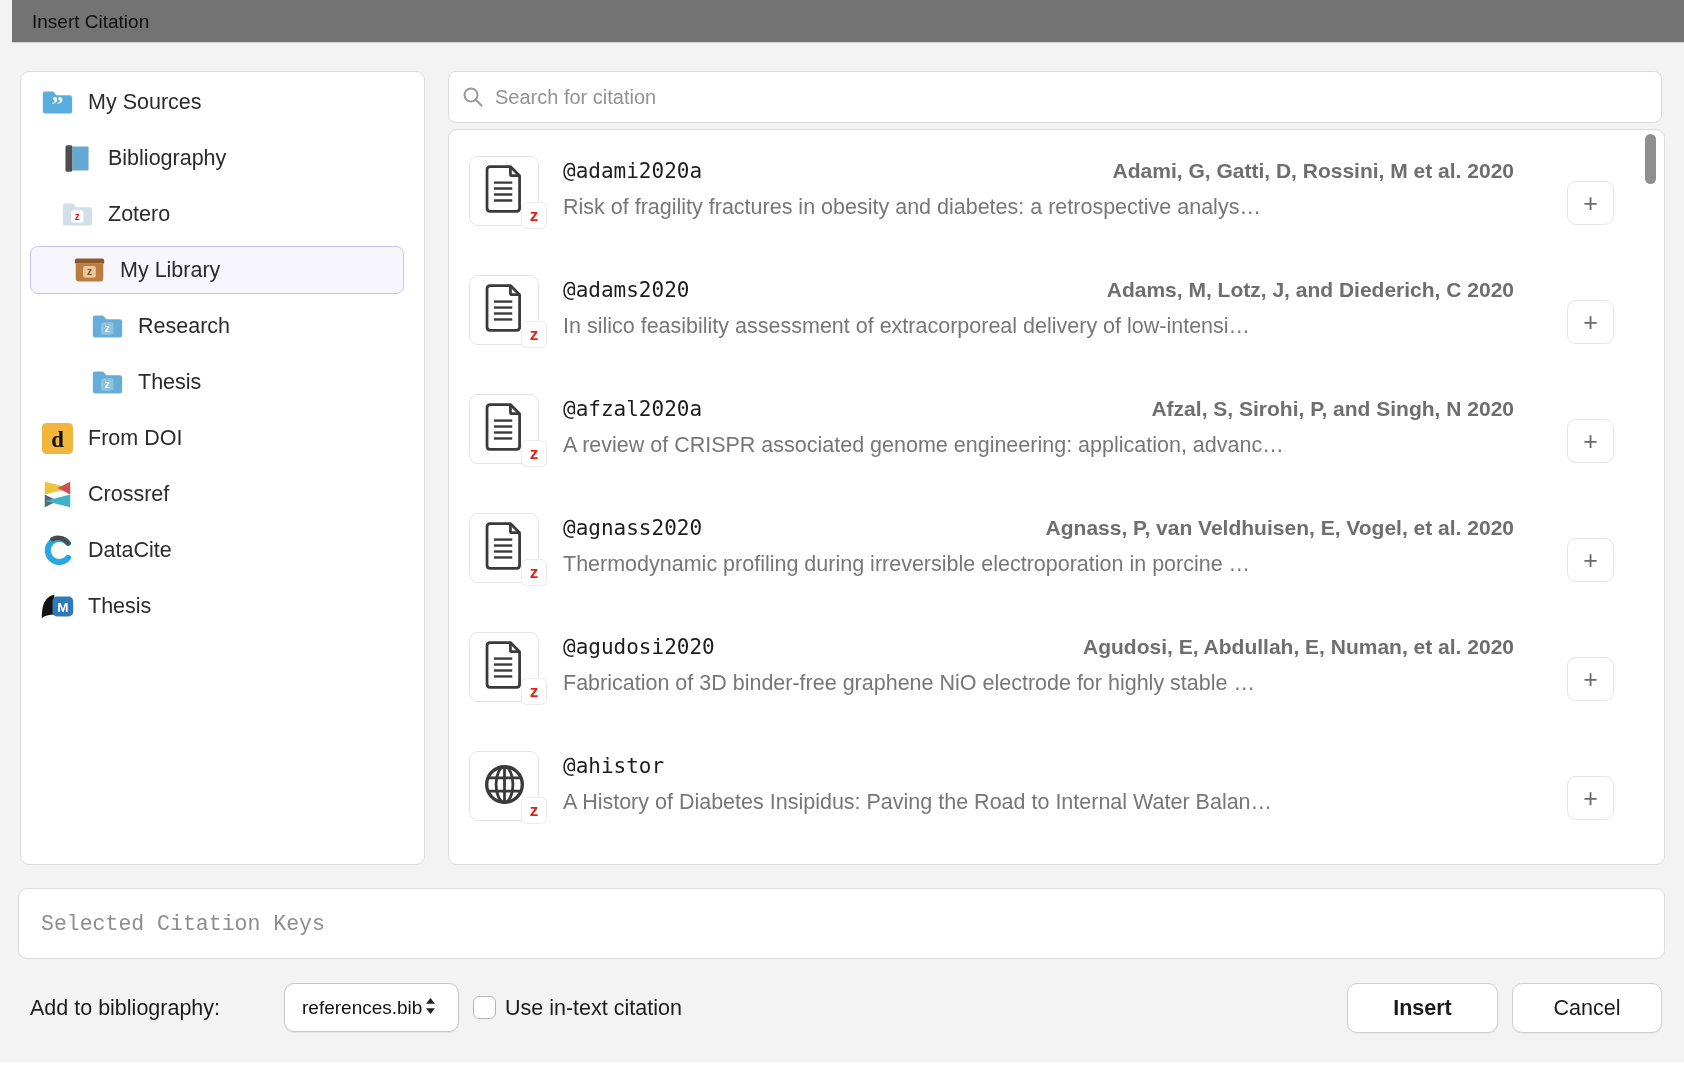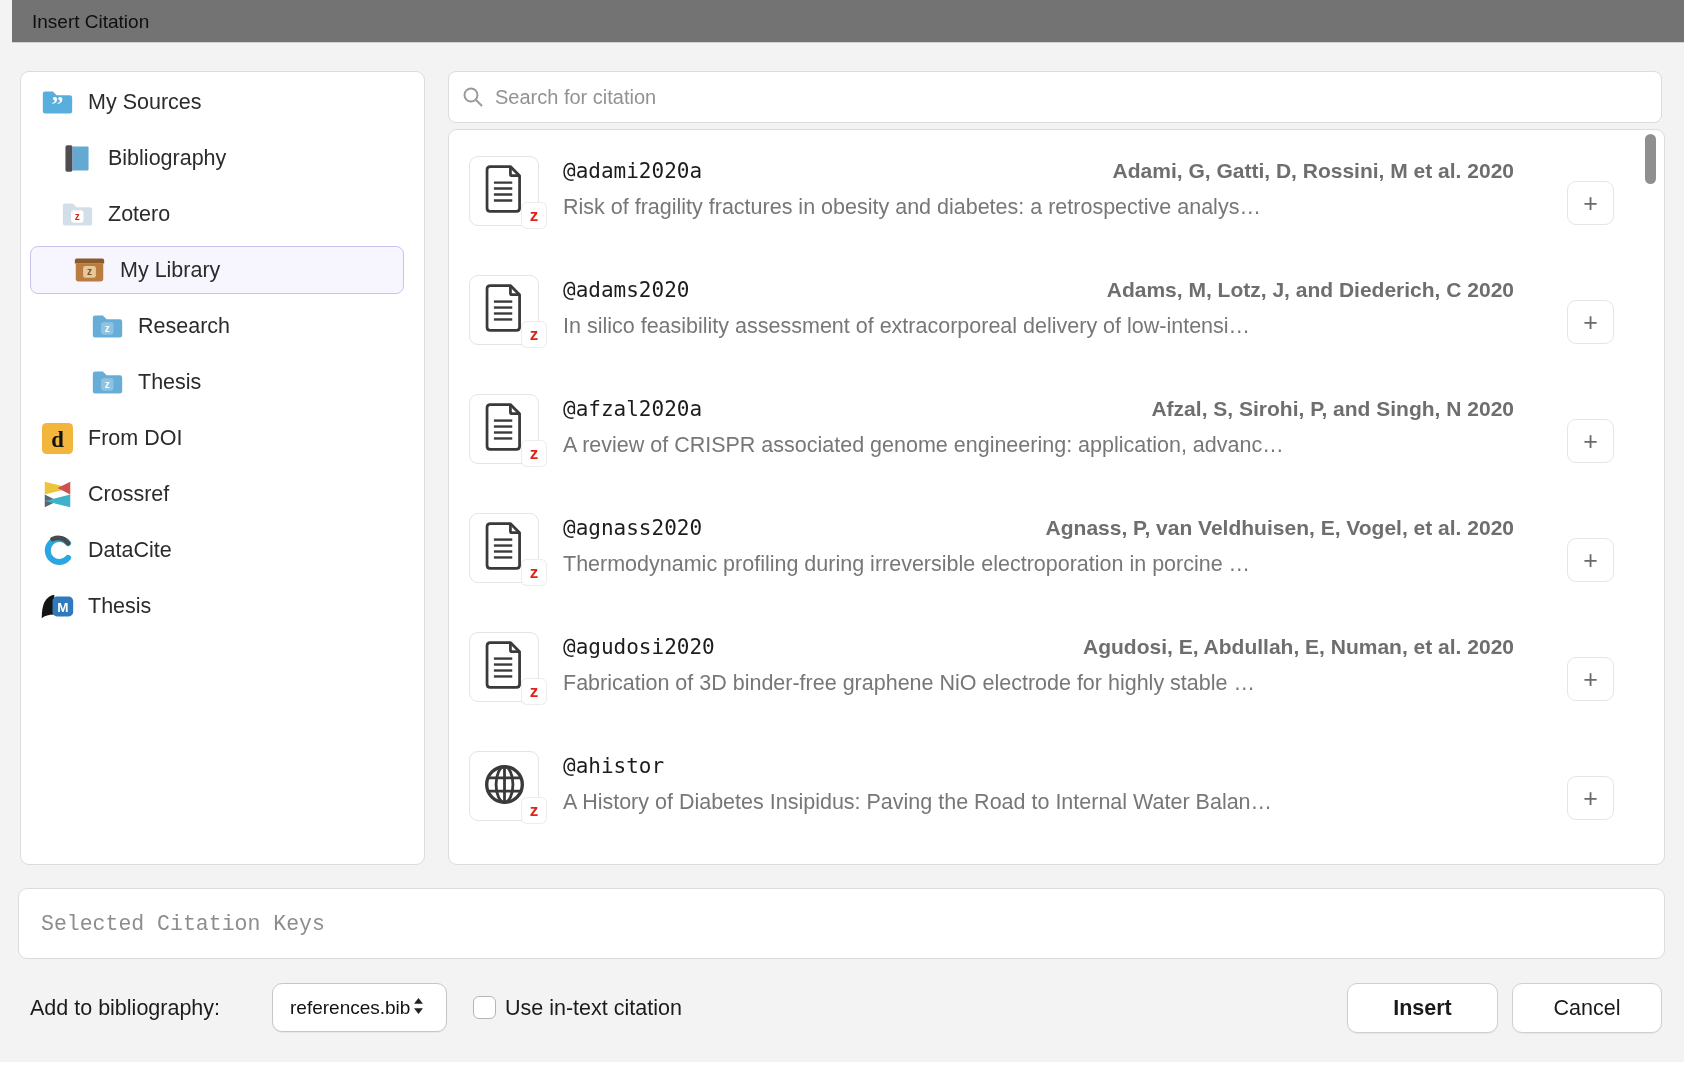--- a/index.html
+++ b/index.html
@@ -98,21 +98,21 @@
   #selected-keys input {
     width:100%; height:100%; border:1px solid #dcdcde; border-radius:9px;
     background:#fff; padding:0 22px; font-size:21.5px; color:#333;
     font-family:Liberation Mono, monospace; outline:none;
   }
   #selected-keys input::placeholder { color:#8d8d8d; }
   
   #footer { position:absolute; left:0; top:983px; width:1684px; height:50px; }
   #bib-label { position:absolute; left:30px; line-height:50px; font-size:21.5px; color:#1c1c1c; }
   #bib-select {
-    position:absolute; left:272px; top:0; width:175px; height:49px;
+    position:absolute; left:284px; top:0; width:175px; height:49px;
     background:#fff; border:1px solid #c6c6c8; border-radius:10px;
     box-shadow:0 1px 1px rgba(0,0,0,.05);
     display:flex; align-items:center; padding:0 22px 0 17px; cursor:default;
   }
   #bib-select .val { font-size:19px; color:#111; flex:1; white-space:nowrap; }
   #in-text-check {
     position:absolute; left:473px; top:13px; width:23px; height:23px;
     background:#fff; border:1.5px solid #b5b5b7; border-radius:6px; cursor:default;
   }
   #in-text-label { position:absolute; left:505px; line-height:50px; font-size:21.5px; color:#1c1c1c; }

